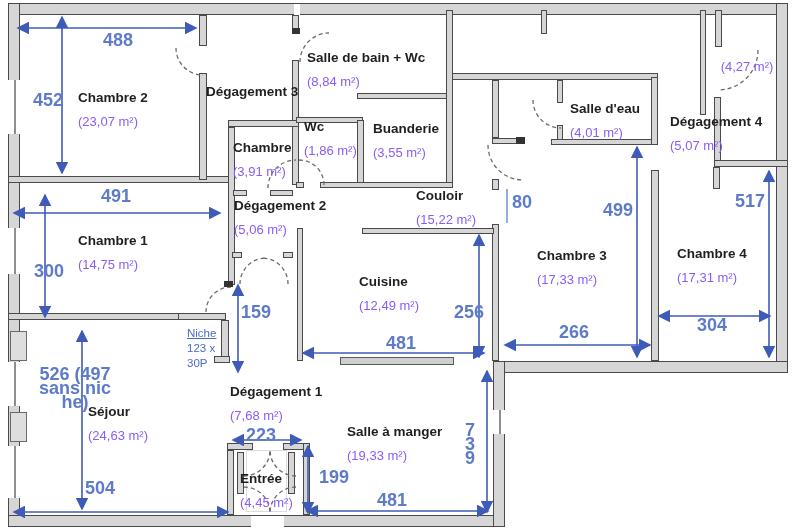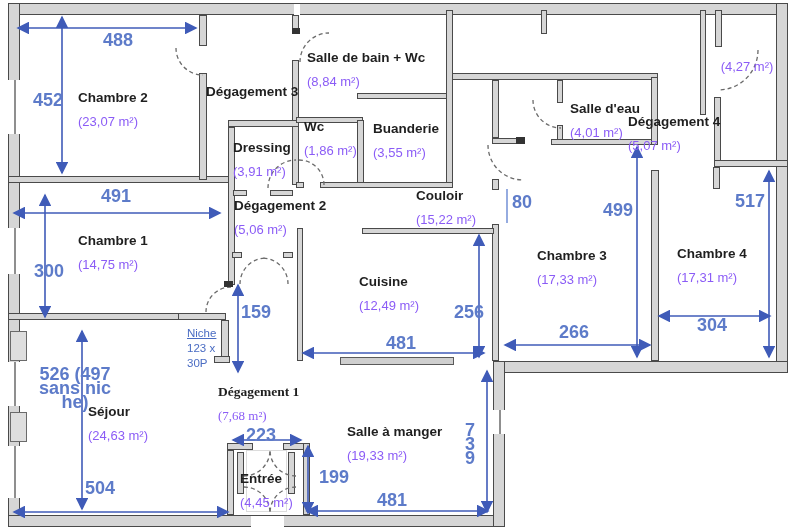--- a/index.html
+++ b/index.html
@@ -162,21 +162,21 @@
         <span class="rarea">(14,75 m²)</span>
       </div>
       <div class="room" style="left: 88px; top: 404px;">
         <span class="rname">Séjour</span>
         <span class="rarea">(24,63 m²)</span>
       </div>
       <div class="room" style="left: 206px; top: 84px;">
         <span class="rname">Dégagement 3</span>
       </div>
       <div class="room" style="left: 233px; top: 140px;">
-        <span class="rname">Dressing</span>
+        <span class="rname">Chambre</span>
         <span class="rarea">(3,91 m²)</span>
       </div>
       <div class="room" style="left: 234px; top: 198px;">
         <span class="rname">Dégagement 2</span>
         <span class="rarea">(5,06 m²)</span>
       </div>
       <div class="room" style="left: 307px; top: 50px;">
         <span class="rname">Salle de bain + Wc</span>
         <span class="rarea">(8,84 m²)</span>
       </div>
@@ -189,37 +189,37 @@
         <span class="rarea">(3,55 m²)</span>
       </div>
       <div class="room" style="left: 416px; top: 188px;">
         <span class="rname">Couloir</span>
         <span class="rarea">(15,22 m²)</span>
       </div>
       <div class="room" style="left: 359px; top: 274px;">
         <span class="rname">Cuisine</span>
         <span class="rarea">(12,49 m²)</span>
       </div>
-      <div class="room" style="left: 218px; top: 384px; font-family: Liberation Serif, serif;">
+      <div class="room" style="left: 230px; top: 384px;">
         <span class="rname">Dégagement 1</span>
         <span class="rarea">(7,68 m²)</span>
       </div>
       <div class="room" style="left: 347px; top: 424px;">
         <span class="rname">Salle à manger</span>
         <span class="rarea">(19,33 m²)</span>
       </div>
       <div class="room" style="left: 240px; top: 471px;">
         <span class="rname">Entrée</span>
         <span class="rarea">(4,45 m²)</span>
       </div>
       <div class="room" style="left: 570px; top: 101px;">
         <span class="rname">Salle d'eau</span>
         <span class="rarea">(4,01 m²)</span>
       </div>
-      <div class="room" style="left: 628px; top: 114px;">
+      <div class="room" style="left: 670px; top: 114px;">
         <span class="rname">Dégagement 4</span>
         <span class="rarea">(5,07 m²)</span>
       </div>
       <div class="room center" style="left: 712px; top: 51px; width: 70px;">
         <span class="rarea">(4,27 m²)</span>
       </div>
       <div class="room" style="left: 537px; top: 248px;">
         <span class="rname">Chambre 3</span>
         <span class="rarea">(17,33 m²)</span>
       </div>

